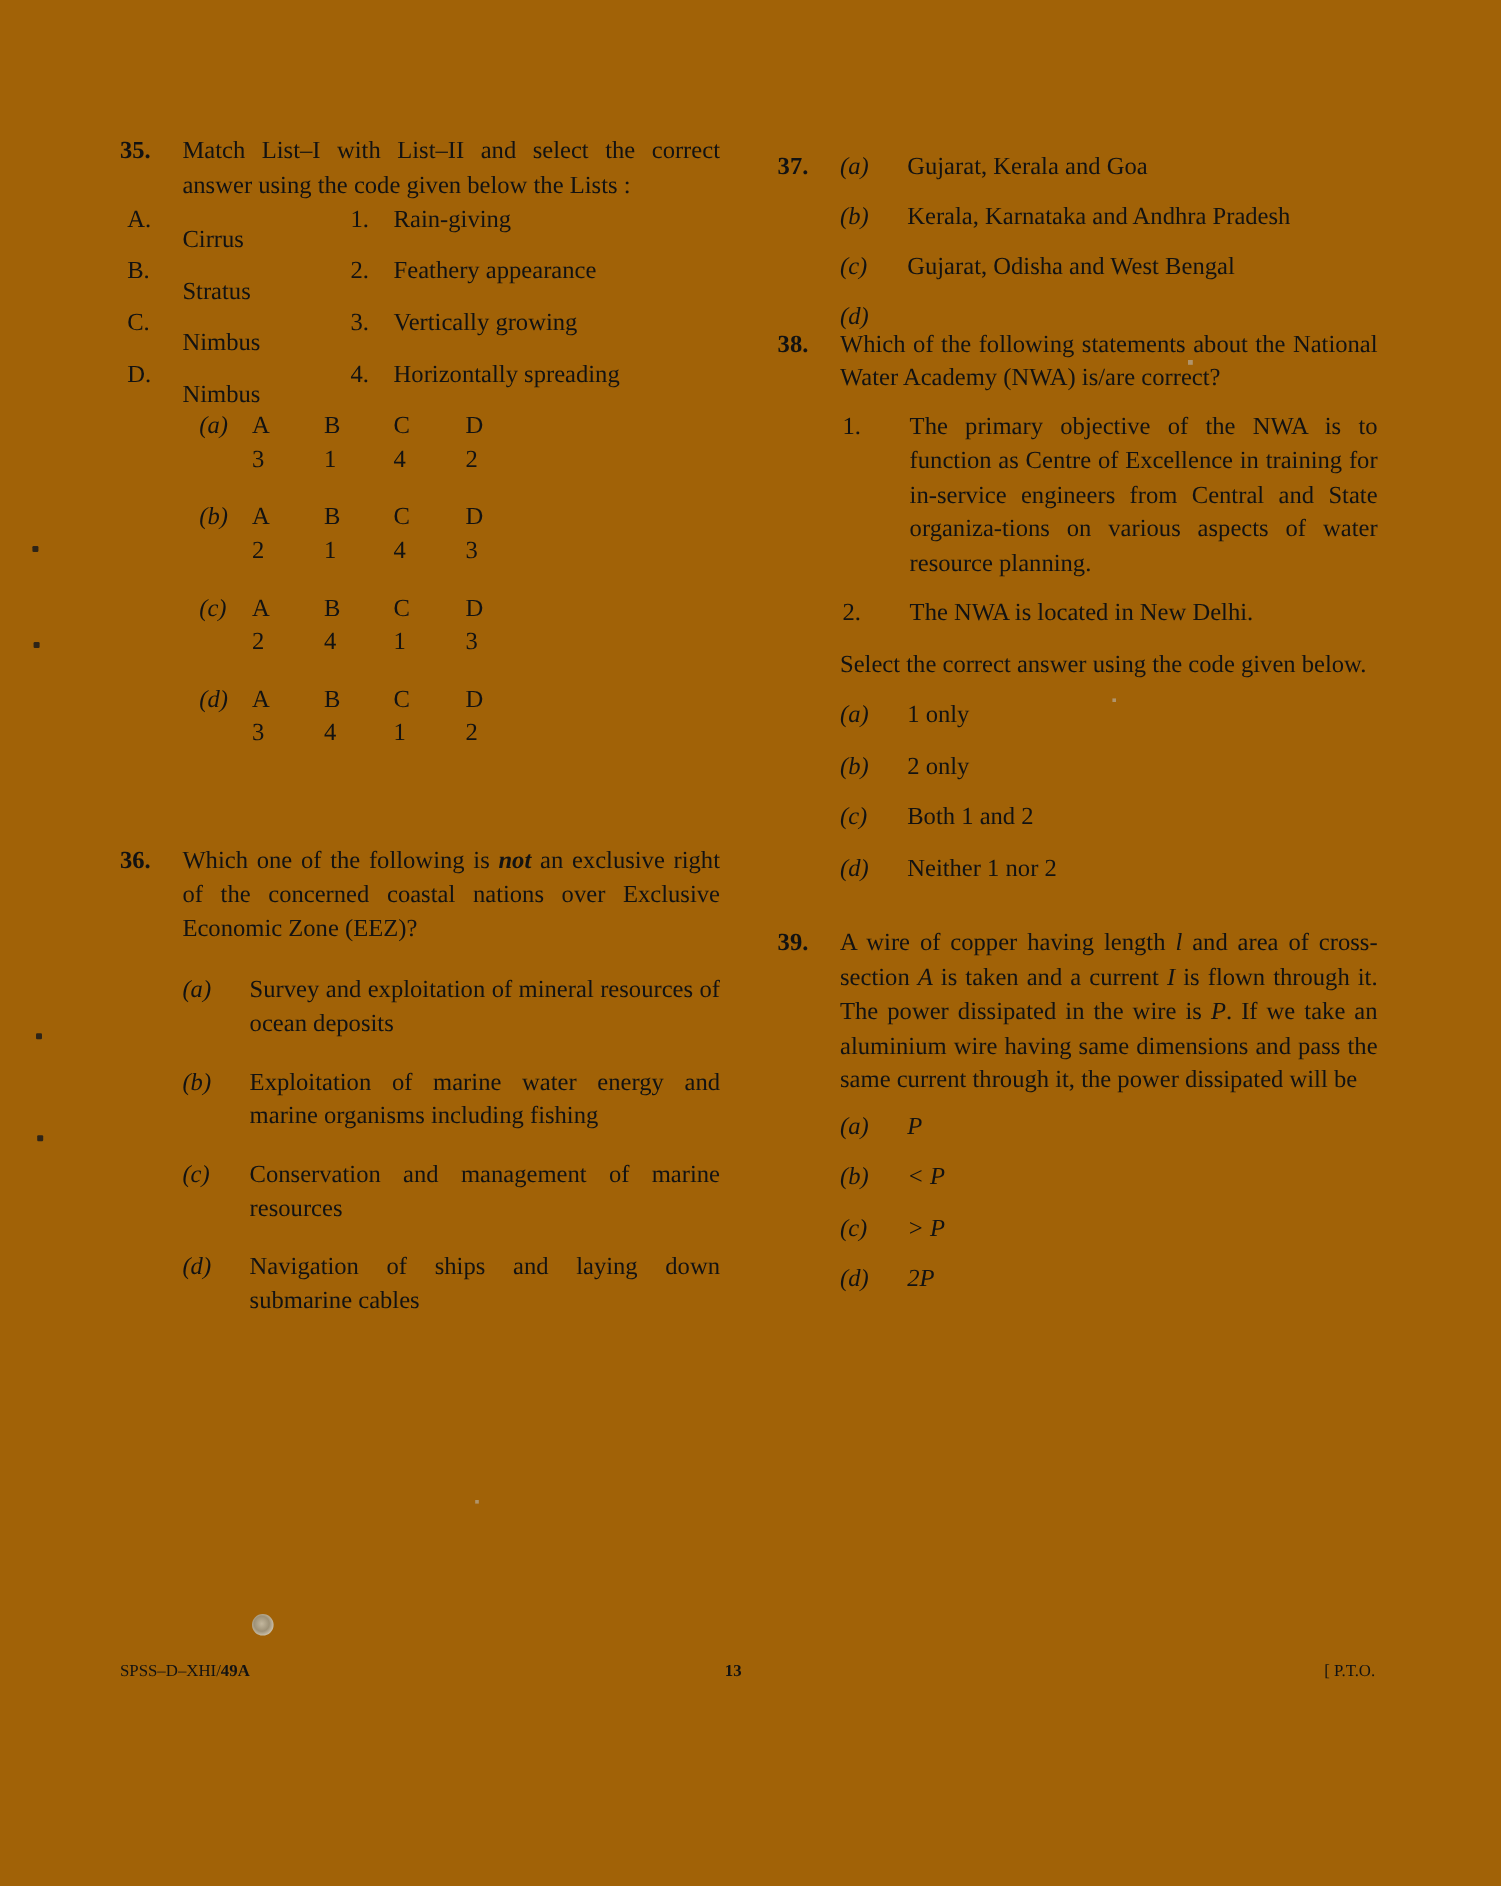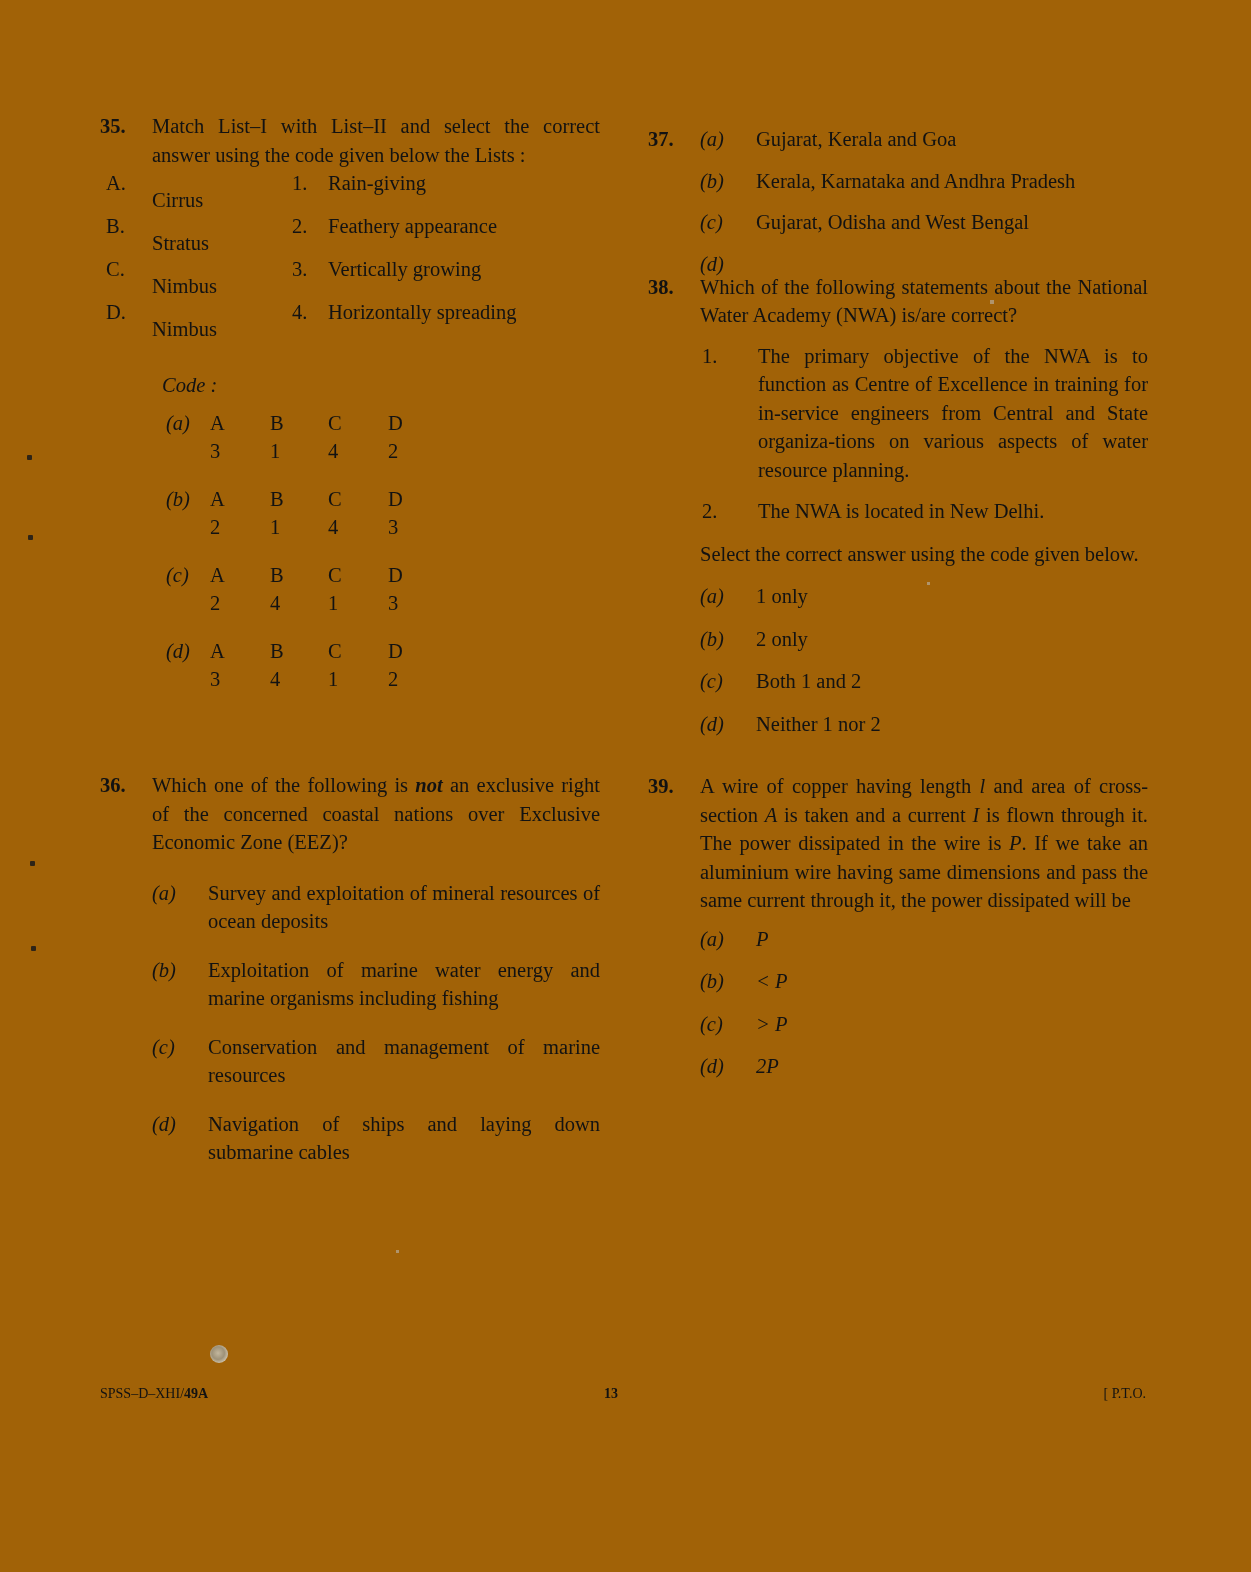--- a/index.html
+++ b/index.html
@@ -246,21 +246,20 @@
           <span class="mc">Vertically growing</span>
         </div>
         <div class="match-row">
           <span class="mk">D.</span>
           <span class="mv">Nimbus</span>
           <span class="mn">4.</span>
           <span class="mc">Horizontally spreading</span>
         </div>
       </div>
 
-      <div class="code-label">Code :</div>
 
       <div class="code-group">
         <span class="cg-lbl">(a)</span>
         <span class="cg-col cg-c0">
           <span class="hdr">A</span>
           <span class="val">3</span>
         </span>
         <span class="cg-col cg-c1">
           <span class="hdr">B</span>
           <span class="val">1</span>

